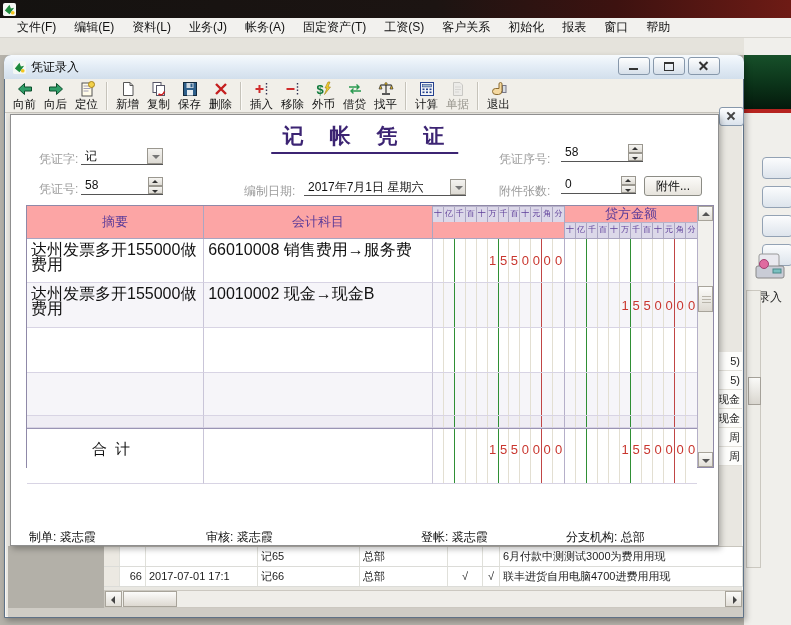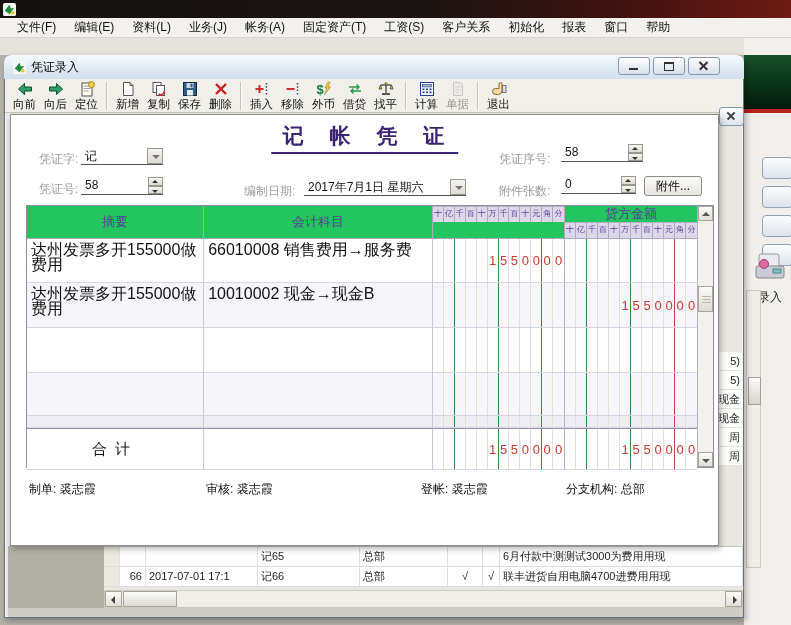--- a/index.html
+++ b/index.html
@@ -93,21 +93,21 @@
   .spin b{flex:1;background:linear-gradient(#f6f5f2,#dedbd4);border:1px solid #9a978f;position:relative;}
   .spin b i{position:absolute;left:3.2px;border:3.2px solid transparent;}
   .spin b.up i{top:2px;border-bottom-color:#333;border-top:none;}
   .spin b.dn i{top:3px;border-top-color:#333;border-bottom:none;}
   .btn3d{background:linear-gradient(#fcfbf9,#e7e4dd);border:1px solid #8c8c85;border-radius:3px;
     font-size:12px;color:#111;display:inline-flex;align-items:center;justify-content:center;box-sizing:border-box;}
 
   
   .vtable{position:absolute;left:15px;top:90px;width:688px;height:263px;border:1px solid #8f89a8;box-sizing:border-box;}
   .tinner{position:absolute;left:0;top:0;right:16px;bottom:0;}
-  .thead{display:flex;height:32px;background:#22c55e;border-bottom:1px solid #a9a4c0;color:#5c3c99;}
+  .thead{display:flex;height:32px;background:#fca5a5;border-bottom:1px solid #a9a4c0;color:#5c3c99;}
   .th-sum{width:178px;line-height:31px;text-align:center;font-size:13px;border-right:1px solid #aba6c2;box-sizing:border-box;}
   .th-acc{width:230px;line-height:31px;text-align:center;font-size:13px;border-right:1px solid #aba6c2;box-sizing:border-box;}
   .th-amt{width:132px;border-right:1px solid #aba6c2;box-sizing:border-box;}
   .th-amt .lab{height:16px;line-height:16px;text-align:center;font-size:13px;}
   .dhdr{display:flex;height:15px;border-top:1px solid #b7b2ca;}
   .dh{width:11px;box-sizing:border-box;border-right:1px solid #aba6c2;background:#dcd8e9;
     font-size:8px;line-height:14px;text-align:center;color:#5c3c99;overflow:hidden;}
   .dh:last-child{border-right:none;}
   .vrow{display:flex;box-sizing:border-box;background:#fff;}
   .vrow.alt{background:#f6f5f9;}
@@ -115,30 +115,30 @@
     font-size:16px;line-height:15px;padding:3px 4px;overflow:hidden;}
   .cell.summary{width:178px;} .cell.account{width:230px;}
   .dsec{display:flex;width:132px;box-sizing:border-box;border-right:1px solid #b5afc9;border-bottom:1px solid #d8d4e4;}
   .dsec:last-child{border-right:none;}
   .dcell{width:11px;box-sizing:border-box;border-right:1px solid #e3dfd2;text-align:center;
     font-size:13px;color:#c9362e;overflow:hidden;}
   .dcell:nth-child(2),.dcell:nth-child(6){border-right:1px solid #2f8f35;}
   .dcell:nth-child(10){border-right:1px solid #c04545;}
   .dcell:nth-child(12){border-right:none;}
   .vrow.partial{height:12px;background:#efedf4;}
-  .vrow.totalr{height:42px;border-top:1px solid #9a94b4;}
+  .vrow.totalr{height:56px;border-top:1px solid #9a94b4;}
   .vrow.totalr .cell.summary{font-size:15px;letter-spacing:8px;text-align:center;line-height:40px;padding:0;}
   .sb-v{position:absolute;right:0;top:0;bottom:0;width:16px;background:#f2f1ed;border-left:1px solid #b5b0c8;box-sizing:border-box;}
   .sb-v .sbtn{width:15px;height:15px;}
   .sb-v .vthumb{position:absolute;left:0;top:80px;width:15px;height:26px;
     background:linear-gradient(#fcfcfa,#ddd9d1);border:1px solid #a8a49a;box-sizing:border-box;}
   .grip{position:absolute;left:3px;top:9px;width:9px;height:7px;
     background:repeating-linear-gradient(#b9b5ab 0 1px,transparent 1px 3px);}
 
-  .ffoot{position:absolute;font-size:12px;color:#111;white-space:nowrap;}
+  .ffoot{position:absolute;font-size:12px;color:#111;white-space:nowrap;margin-top:48px;}
 
   .bpanel{position:absolute;left:0;right:0;bottom:0;height:44px;background:#f2f0ea;border-top:1px solid #c9c6bf;}
   .panel-btn{position:absolute;height:21px;padding:0 9px;}
   .printer{position:absolute;display:inline-flex;}
   .plabel{position:absolute;font-size:12px;color:#111;}
   .pdd{position:absolute;top:17px;border:4px solid transparent;border-top-color:#444;border-bottom:none;}
   .combo{position:absolute;width:100px;height:20px;border:1px solid #8a99a8;background:#fff;box-sizing:border-box;}
   .combo .val{position:absolute;left:4px;top:2px;font-size:12px;}
   .combo .cb{position:absolute;right:1px;top:1px;width:16px;bottom:1px;
     background:linear-gradient(#f4f3f0,#d8d5ce);border:1px solid #9a978f;box-sizing:border-box;}

